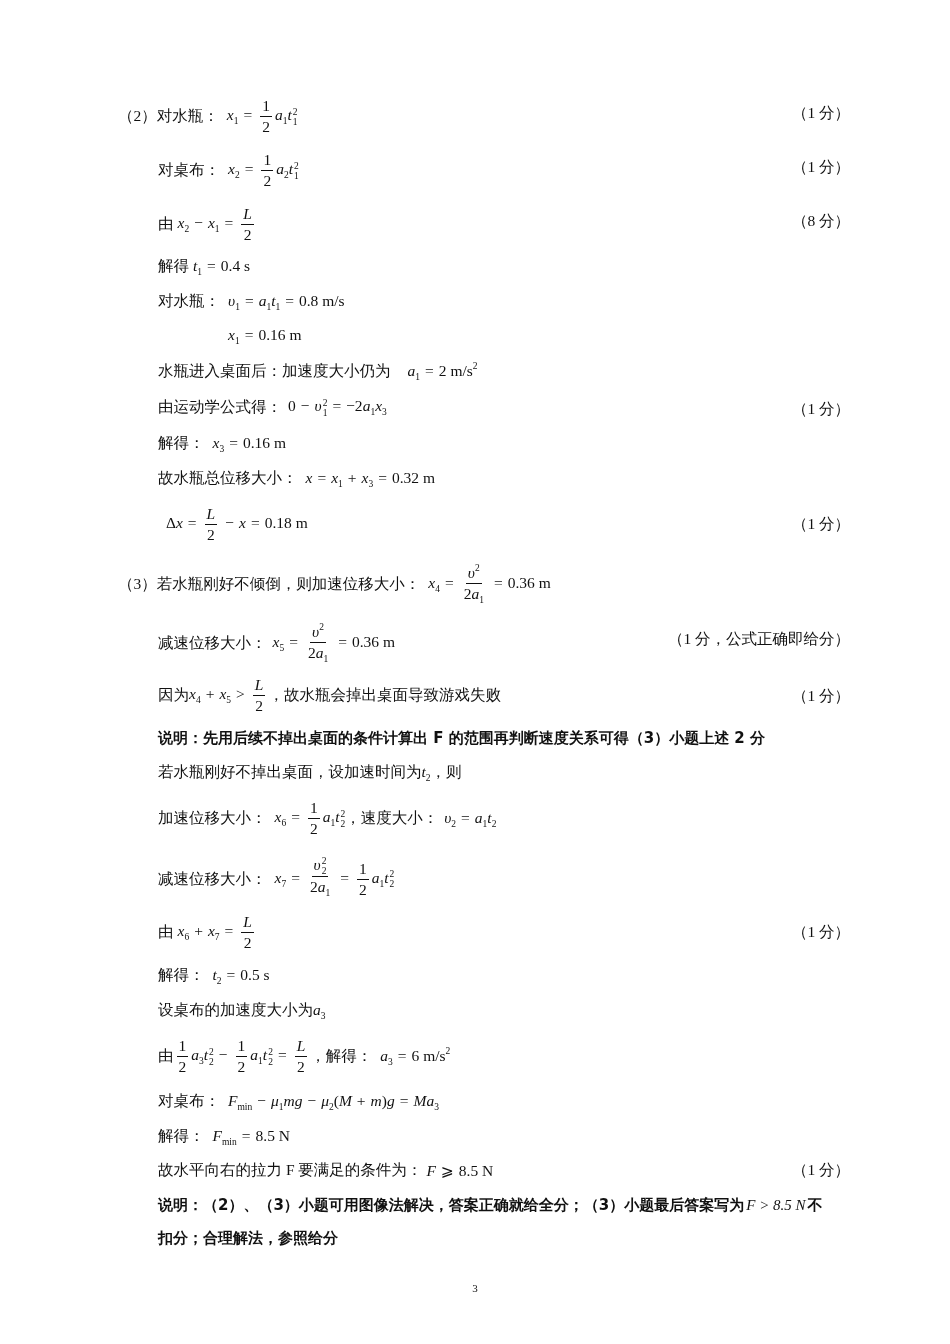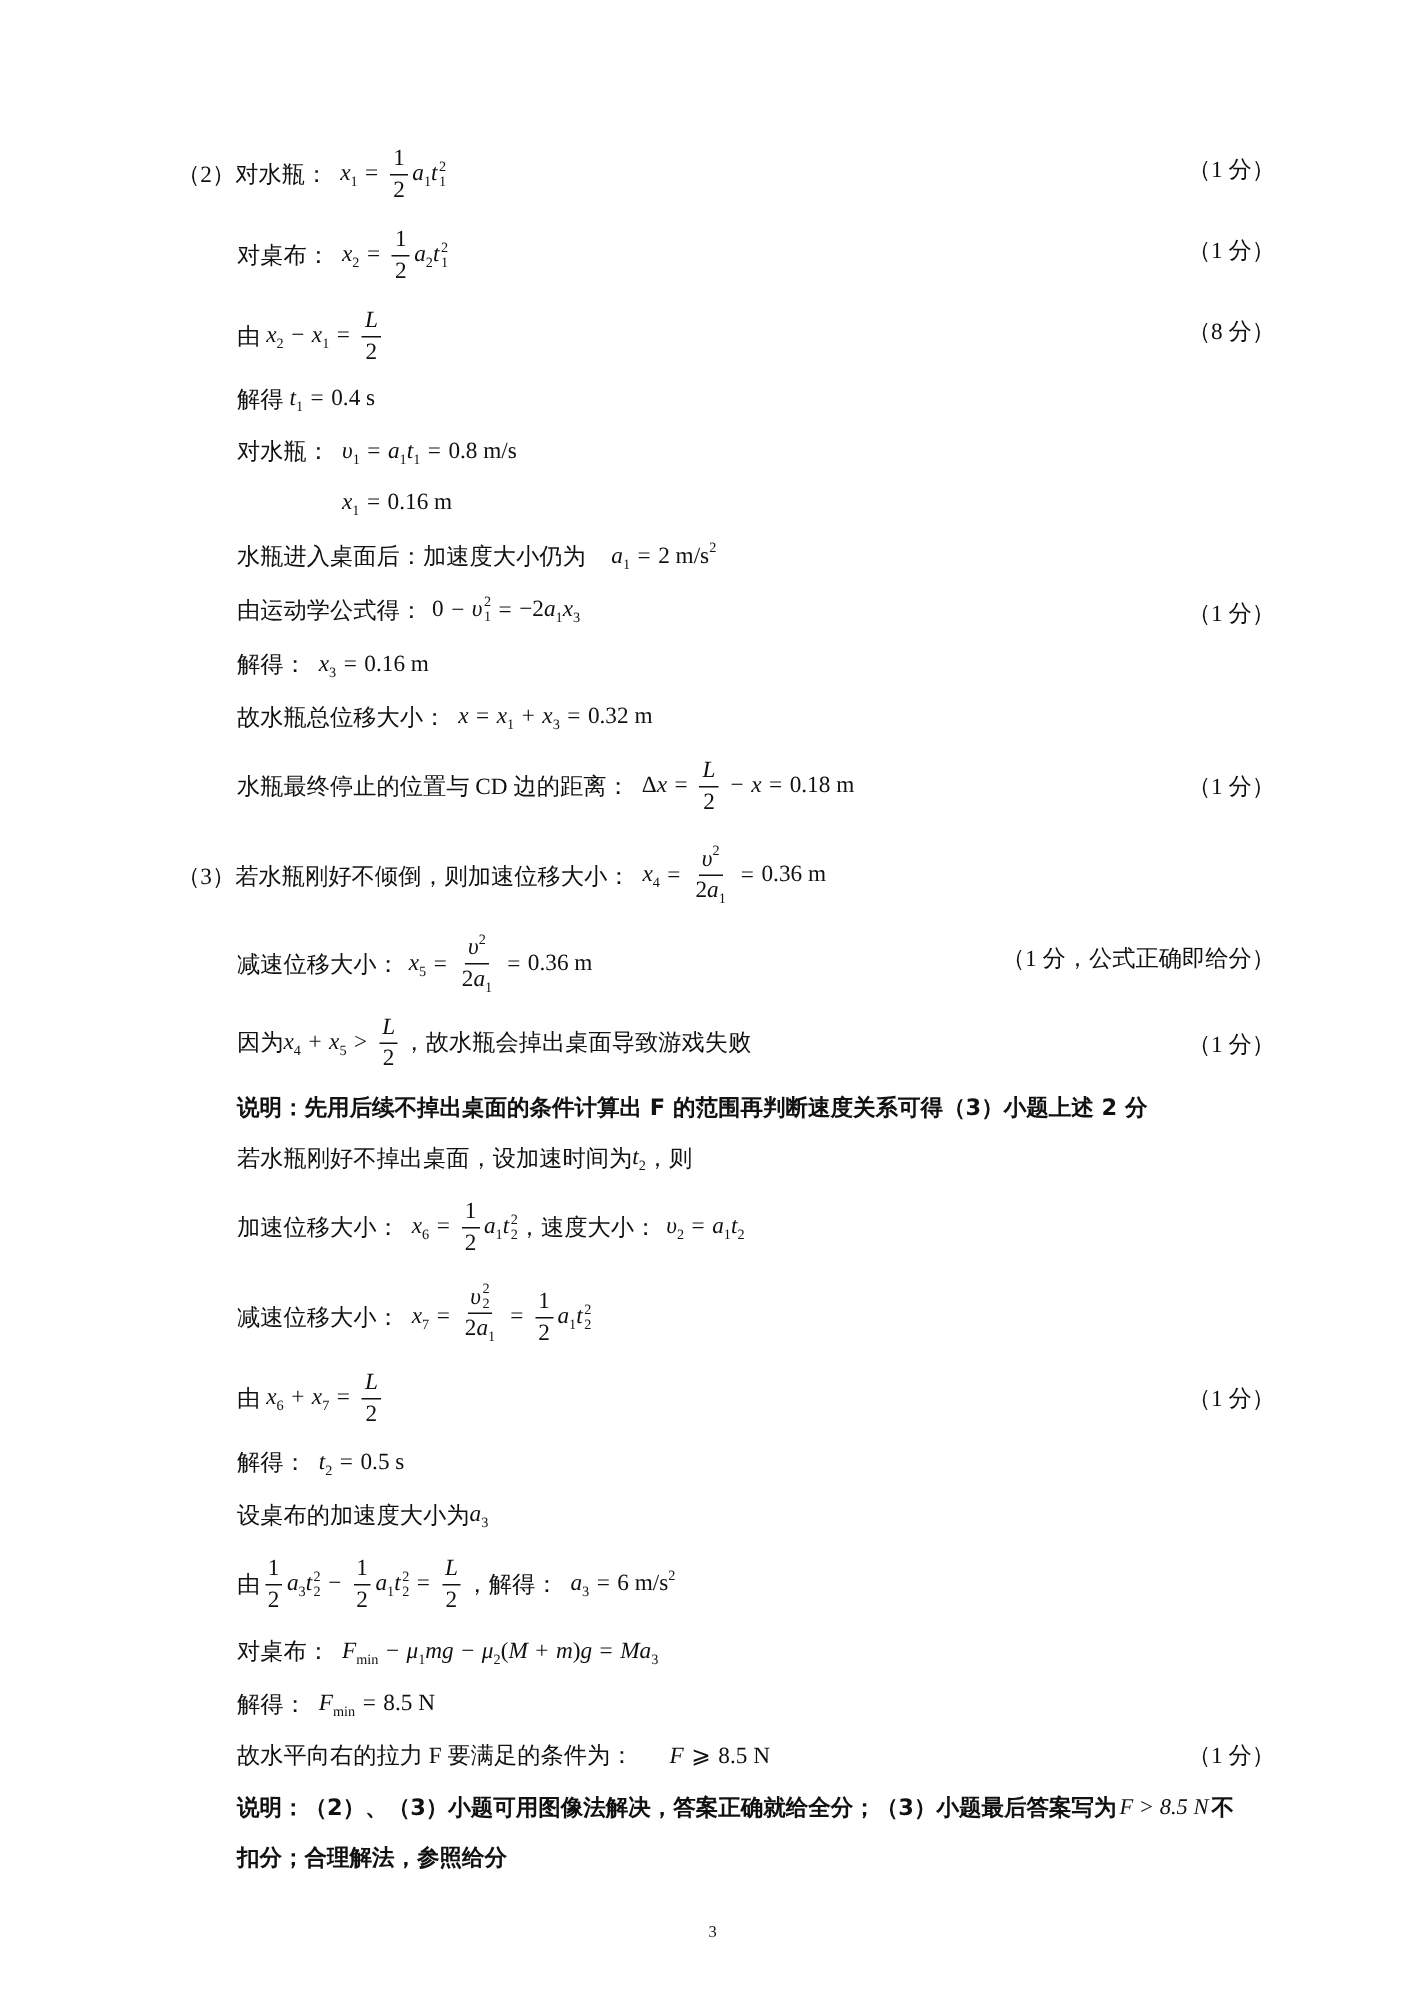--- a/index.html
+++ b/index.html
@@ -93,21 +93,20 @@
   <span>解得：</span>
   <span style="margin-left:8px"><span class="m">x</span><span class="sub">3</span><span class="op">=</span>0.16 m</span>
 </div>
 
 <div class="line" style="top:468px;left:158px;">
   <span>故水瓶总位移大小：</span>
   <span style="margin-left:8px"><span class="m">x</span><span class="op">=</span><span class="m">x</span><span class="sub">1</span><span class="op">+</span><span class="m">x</span><span class="sub">3</span><span class="op">=</span>0.32 m</span>
 </div>
 
 <div class="line" style="top:504px;left:158px;">
-  <span>水瓶最终停止的位置与 CD 边的距离：</span>
   <span style="margin-left:8px">Δ<span class="m">x</span><span class="op">=</span><span class="frac">
         <span class="num m">L</span>
         <span class="den">2</span>
       </span><span class="op">−</span><span class="m">x</span><span class="op">=</span>0.18 m</span>
 </div>
 <div class="score" style="top:514px;">（1 分）</div>
 
 <div class="line" style="top:558px;left:118px;">
   <span>（3）</span>
   <span>若水瓶刚好不倾倒，则加速位移大小：</span>
@@ -220,21 +219,21 @@
   <span style="margin-left:8px"><span class="m">F</span><span class="sub">min</span><span class="op">−</span><span class="m">μ</span><span class="sub">1</span><span class="m">mg</span><span class="op">−</span><span class="m">μ</span><span class="sub">2</span>(<span class="m">M</span><span class="op">+</span><span class="m">m</span>)<span class="m">g</span><span class="op">=</span><span class="m">Ma</span><span class="sub">3</span></span>
 </div>
 
 <div class="line" style="top:1126px;left:158px;">
   <span>解得：</span>
   <span style="margin-left:8px"><span class="m">F</span><span class="sub">min</span><span class="op">=</span>8.5 N</span>
 </div>
 
 <div class="line" style="top:1160px;left:158px;">
   <span>故水平向右的拉力 F 要满足的条件为：</span>
-  <span style="margin-left:24px"><span class="m">F</span><span class="op">⩾</span>8.5 N</span>
+  <span style="margin-left:4px"><span class="m">F</span><span class="op">⩾</span>8.5 N</span>
 </div>
 <div class="score" style="top:1160px;">（1 分）</div>
 
 <div class="line note" style="top:1196px;left:158px;">
   <span>说明：（2）、（3）小题可用图像法解决，答案正确就给全分；（3）小题最后答案写为</span>
   <span style="font-family:'Liberation Serif',serif;font-weight:normal;font-style:italic;margin:0 2px;text-align:center;">F &gt; 8.5 N</span>
   <span>不</span>
 </div>
 <div class="line note" style="top:1229px;left:158px;">扣分；合理解法，参照给分</div>
 

